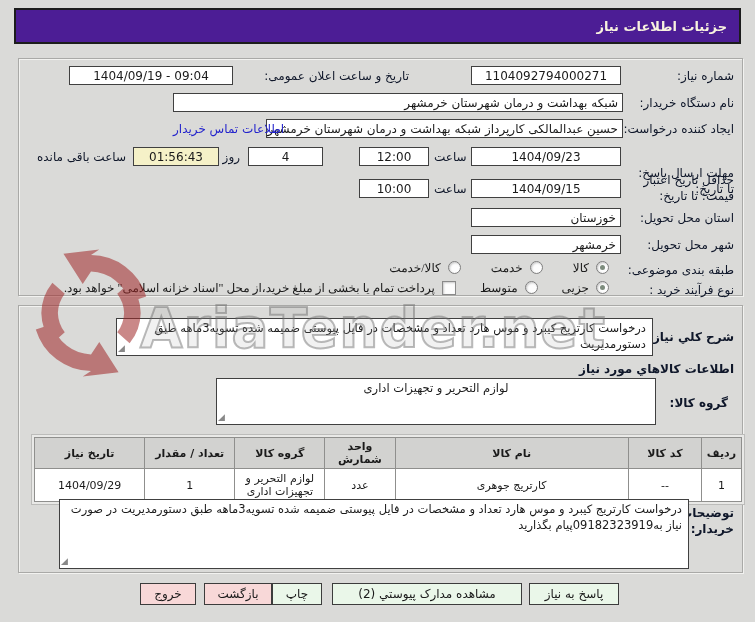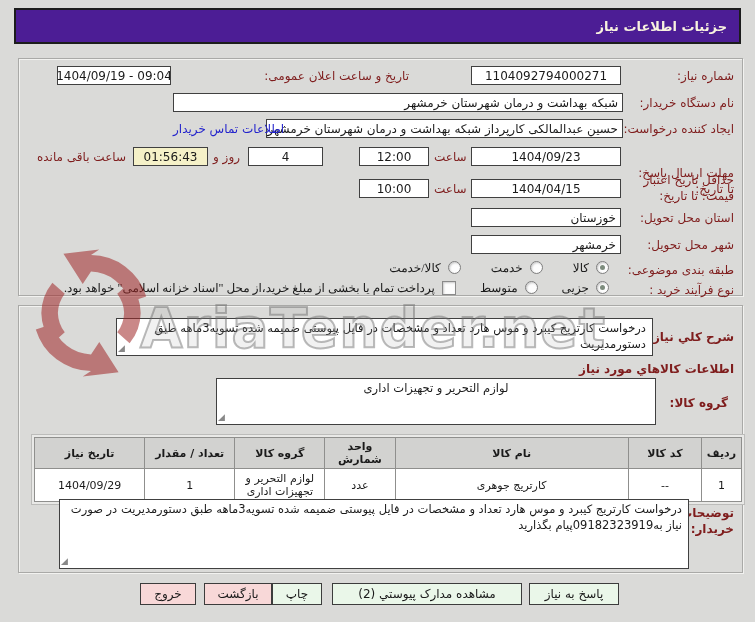--- a/index.html
+++ b/index.html
@@ -23,21 +23,21 @@
   
   .panel{
     position:absolute;box-sizing:border-box;
     border:1px solid #a9a9a7;
     box-shadow:inset 1px 1px 0 #f2f2f0, 1px 1px 0 #f2f2f0;
     background:#dadad8;
   }
   #panel-info{left:18px;top:58px;width:725px;height:238px;}
   #panel-goods{left:18px;top:305px;width:725px;height:268px;}
 
-  .lbl{position:absolute;white-space:nowrap;color:#7f1d1d;}
+  .lbl{position:absolute;white-space:nowrap;color:#0f172a;}
   .lbl.wrap{white-space:normal;text-align:right;line-height:1.3;}
   .blbl{font-weight:bold;}
 
   .field{
     position:absolute;box-sizing:border-box;height:19px;
     background:#fff;border:1px solid #404040;
     display:flex;align-items:center;overflow:hidden;
     padding:0 4px;font-size:12px;white-space:nowrap;
   }
   .field.center{justify-content:center;}
@@ -117,21 +117,21 @@
     <span>جزئیات اطلاعات نیاز</span>
   </div>
 
   <div class="panel" id="panel-info">
 
     <span class="lbl" style="right:8px;top:10px;">شماره نیاز:</span>
     <div class="field center ltr" style="left:452px;top:7px;width:150px;">
       <span>1104092794000271</span>
     </div>
     <span class="lbl" style="right:333px;top:10px;">تاریخ و ساعت اعلان عمومی:</span>
-    <div class="field center ltr" style="left:38px;top:7px;width:114px;">
+    <div class="field center ltr" style="left:50px;top:7px;width:164px;">
       <span>1404/09/19 - 09:04</span>
     </div>
 
     <span class="lbl" style="right:8px;top:37px;">نام دستگاه خریدار:</span>
     <div class="field rtl-right" style="left:154px;top:34px;width:450px;">
       <span>شبکه بهداشت و درمان شهرستان خرمشهر</span>
     </div>
 
     <span class="lbl" style="right:8px;top:63px;">ایجاد کننده درخواست:</span>
     <div class="field rtl-right" style="left:247px;top:60px;width:357px;">
@@ -144,28 +144,28 @@
       <span>1404/09/23</span>
     </div>
     <span class="lbl" style="left:415px;top:91px;">ساعت</span>
     <div class="field center ltr" style="left:340px;top:88px;width:70px;">
       <span>12:00</span>
     </div>
     <div class="field center ltr" style="left:229px;top:88px;width:75px;">
       <span>4</span>
     </div>
     <span class="lbl" style="left:194px;top:91px;">روز و</span>
-    <div class="field center ltr yellow" style="left:114px;top:88px;width:75px;">
+    <div class="field center ltr yellow" style="left:114px;top:88px;width:86px;">
       <span>01:56:43</span>
     </div>
     <span class="lbl" style="left:18px;top:91px;">ساعت باقی مانده</span>
 
     <span class="lbl wrap" style="right:8px;top:114px;width:106px;">حداقل تاریخ اعتبار قیمت: تا تاریخ:</span>
     <div class="field center ltr" style="left:452px;top:120px;width:150px;">
-      <span>1404/04/15</span>
+      <span>1404/09/15</span>
     </div>
     <span class="lbl" style="left:415px;top:123px;">ساعت</span>
     <div class="field center ltr" style="left:340px;top:120px;width:70px;">
       <span>10:00</span>
     </div>
 
     <span class="lbl" style="right:8px;top:152px;">استان محل تحویل:</span>
     <div class="field rtl-right" style="left:452px;top:149px;width:150px;">
       <span>خوزستان</span>
     </div>

